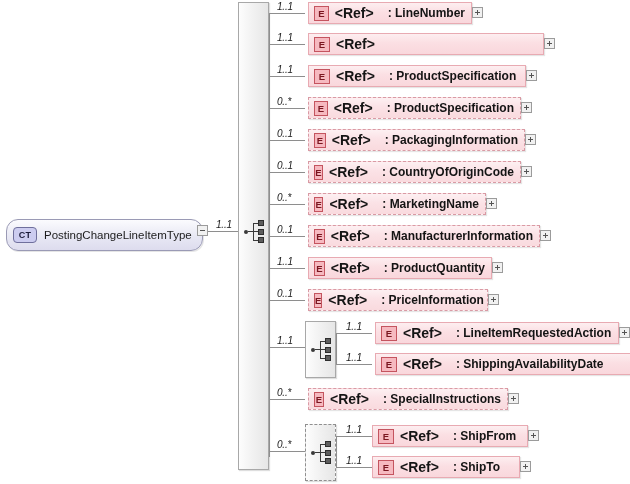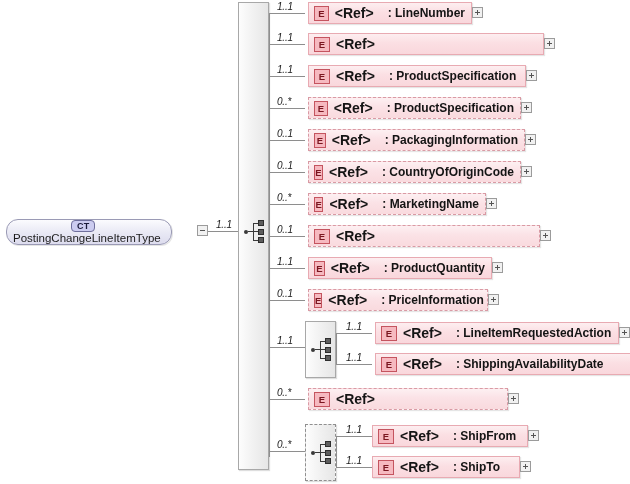--- a/index.html
+++ b/index.html
@@ -18,31 +18,30 @@
     position: absolute;
     left: 0; top: 0;
     width: 630px; height: 484px;
   }
 
   
   .root-node {
     position: absolute;
     left: 6px;
     top: 219px;
-    height: 26px;
+    height: 32px;
     box-sizing: border-box;
     display: flex;
     align-items: center;
     padding: 0 10px 0 6px;
     background: linear-gradient(to bottom, #fbfbfe 0%, #e8e8f4 55%, #dddcee 100%);
     border: 1px solid #9a9ab5;
     border-radius: 12px;
     box-shadow: 1px 1px 0 rgba(0,0,0,0.10);
     white-space: nowrap;
-    flex-direction: column;
   }
   .ct-badge {
     display: inline-flex;
     align-items: center;
     justify-content: center;
     width: 22px;
     height: 14px;
     border: 1px solid #6f6f9c;
     border-radius: 4px;
     background: #ccccf0;
@@ -296,20 +295,21 @@
     <span class="e-ref">&lt;Ref&gt;</span>
     <span class="e-name">: MarketingName</span>
   </div>
   <div class="toggle-box plus" style="left:486px; top:198px;"></div>
 
   <div class="hline" style="left:269px; top:236px; width:36px;"></div>
   <div class="card" style="left:277px; top:224px;">0..1</div>
   <div class="elem optional" style="left:308px; top:225px; width:232px;">
     <span class="e-badge">E</span>
     <span class="e-ref">&lt;Ref&gt;</span>
+    <span class="e-name">: ManufacturerInformation</span>
   </div>
   <div class="toggle-box plus" style="left:540px; top:230px;"></div>
 
   <div class="hline" style="left:269px; top:268px; width:36px;"></div>
   <div class="card" style="left:277px; top:256px;">1..1</div>
   <div class="elem" style="left:308px; top:257px; width:184px;">
     <span class="e-badge">E</span>
     <span class="e-ref">&lt;Ref&gt;</span>
     <span class="e-name">: ProductQuantity</span>
   </div>
@@ -355,20 +355,21 @@
     <span class="e-badge">E</span>
     <span class="e-ref">&lt;Ref&gt;</span>
     <span class="e-name">: ShippingAvailabilityDate</span>
   </div>
 
   <div class="hline" style="left:269px; top:399px; width:36px;"></div>
   <div class="card" style="left:277px; top:387px;">0..*</div>
   <div class="elem optional" style="left:308px; top:388px; width:200px;">
     <span class="e-badge">E</span>
     <span class="e-ref">&lt;Ref&gt;</span>
+    <span class="e-name">: SpecialInstructions</span>
   </div>
   <div class="toggle-box plus" style="left:508px; top:393px;"></div>
 
   <div class="hline" style="left:269px; top:451px; width:36px;"></div>
   <div class="card" style="left:277px; top:439px;">0..*</div>
   <div class="seq-container dashed" style="left:305px; top:424px; width:31px; height:57px;"></div>
   <div class="seq-icon" style="left:311px; top:441px;">
     <span class="dot"></span>
       <span class="stem"></span>
       <span class="spine"></span>

